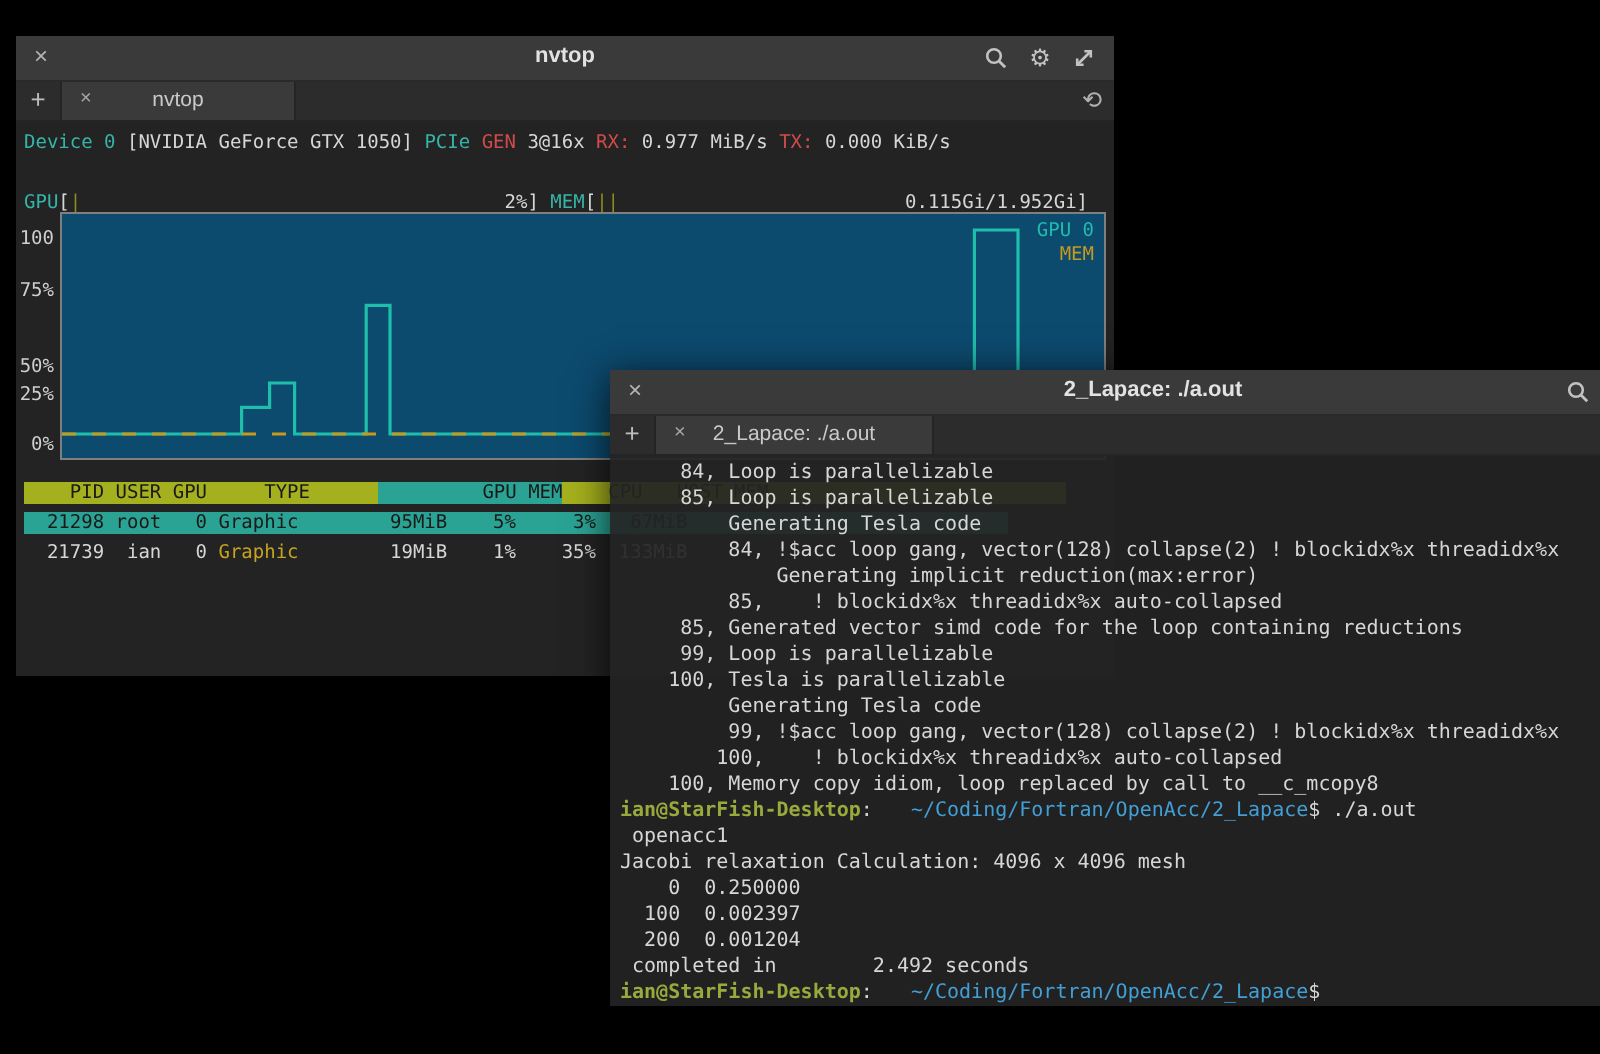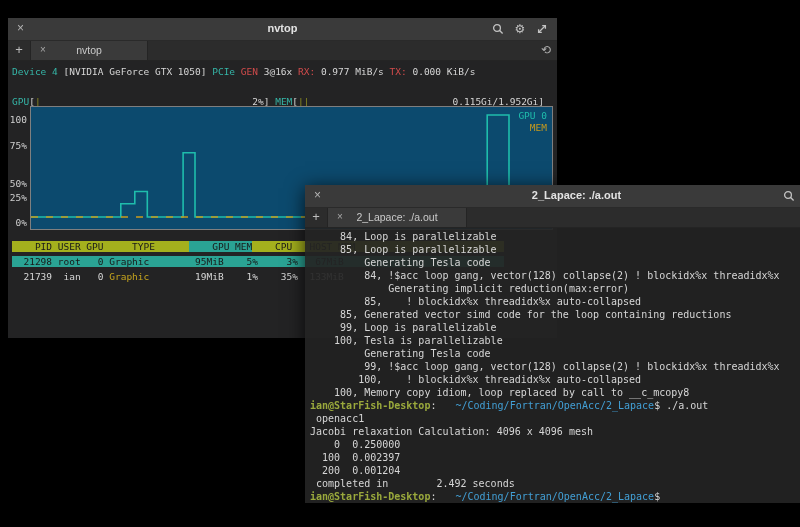--- a/index.html
+++ b/index.html
@@ -36,21 +36,21 @@
 
   
   .c-fg{color:#d6d6d6;}
   .c-teal{color:#35b5a7;}
   .c-red{color:#d14b4b;}
   .c-olive{color:#8b8b22;}
   .c-yellow{color:#c5a41e;}
   .c-green{color:#9aa93c;font-weight:bold;}
   .c-blue{color:#429fd5;font-weight:normal;margin-left:19px;}
   .c-hdr{background:#a4b01d;color:#191919;}
-  .c-hdrsel{background:#2aa394;color:#191919;}
+  .c-hdrsel{background:#2aa394;color:#191919;padding-left:29px;}
   .c-rowsel{background:#2aa394;color:#191919;}
   .c-fkey{background:#2aa394;color:#191919;}
 
   
   #chart-box{position:absolute;left:22px;top:45px;width:521px;height:122px;
              border:1px solid #7f7f7f;background:#0c4a6e;}
   .ytick{position:absolute;left:0;width:19px;text-align:right;font-size:9.5px;color:#cfcfcf;height:12px;}
   .ytick:nth-of-type(1){top:53px;}
   .ytick:nth-of-type(2){top:79px;}
   .ytick:nth-of-type(3){top:117px;}
@@ -91,21 +91,21 @@
     </header>
     <nav class="tabbar">
       <span class="tab-plus">+</span>
       <div class="tab" style="left:22px;width:116px;">
         <span class="tab-close">×</span>
         <span class="tab-label">nvtop</span>
       </div>
       <span class="tab-hist">⟲</span>
     </nav>
     <div class="term">
-      <div class="term-line" style="top:3px;"><span class="c-teal">Device 4 </span><span class="c-fg">[NVIDIA GeForce GTX 1050] </span><span class="c-teal">PCIe </span><span class="c-red">GEN </span><span class="c-fg">3@16x </span><span class="c-red">RX: </span><span class="c-fg">0.977 MiB/s </span><span class="c-red">TX: </span><span class="c-fg">0.000 KiB/s</span></div>
+      <div class="term-line" style="top:3px;"><span class="c-teal">Device 0 </span><span class="c-fg">[NVIDIA GeForce GTX 1050] </span><span class="c-teal">PCIe </span><span class="c-red">GEN </span><span class="c-fg">3@16x </span><span class="c-red">RX: </span><span class="c-fg">0.977 MiB/s </span><span class="c-red">TX: </span><span class="c-fg">0.000 KiB/s</span></div>
       <div class="term-line" style="top:33px;"><span class="c-teal">GPU</span><span class="c-fg">[</span><span class="c-olive">|</span><span class="c-fg">                                     2%</span><span class="c-fg">] </span><span class="c-teal">MEM</span><span class="c-fg">[</span><span class="c-olive">||</span><span class="c-fg">                         0.115Gi/1.952Gi</span><span class="c-fg">]</span></div>
 
       <div>
         <span class="ytick">100</span>
         <span class="ytick">75%</span>
         <span class="ytick">50%</span>
         <span class="ytick">25%</span>
         <span class="ytick">0%</span>
         <div id="chart-box">
           <svg id="chart-svg" width="519" height="120" viewBox="0 0 519 120">

